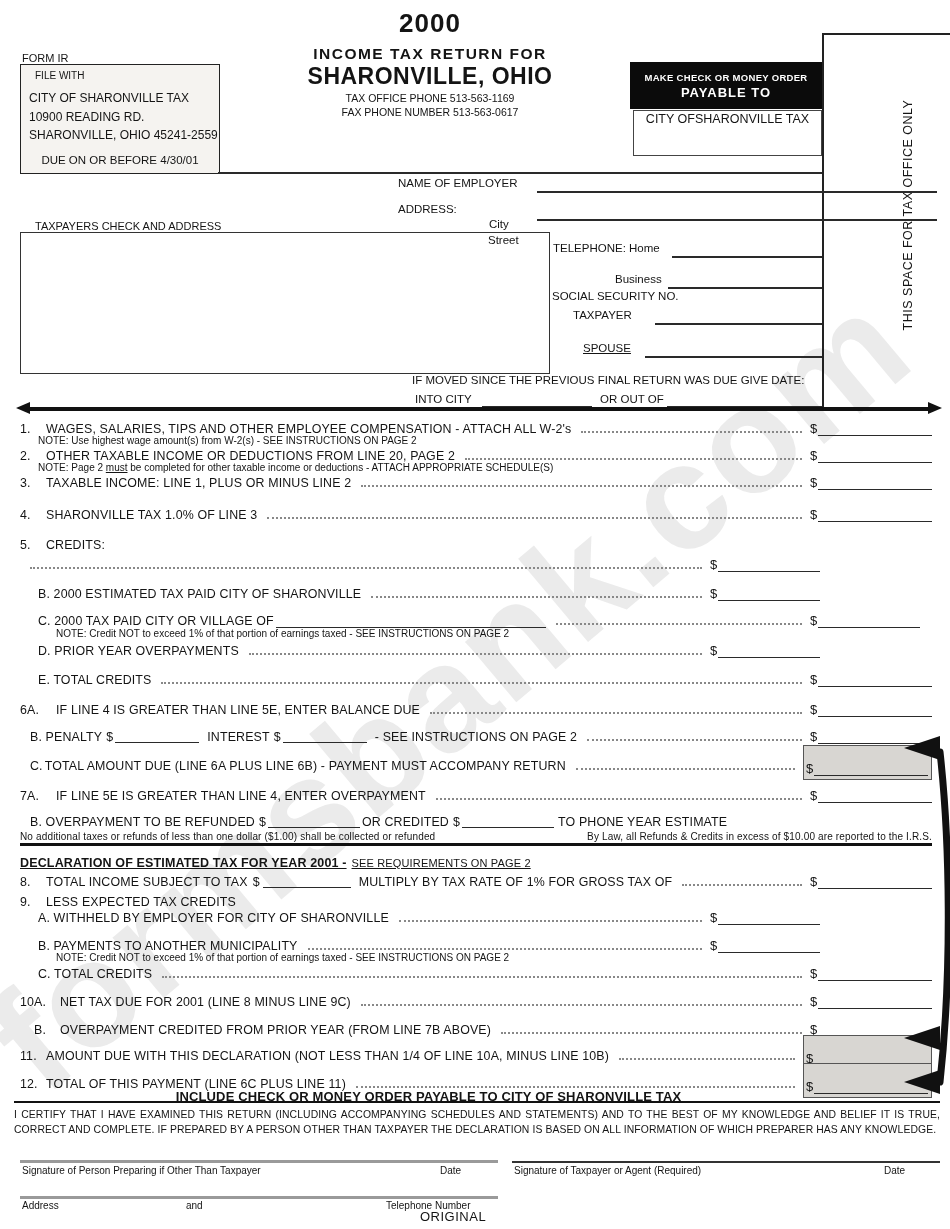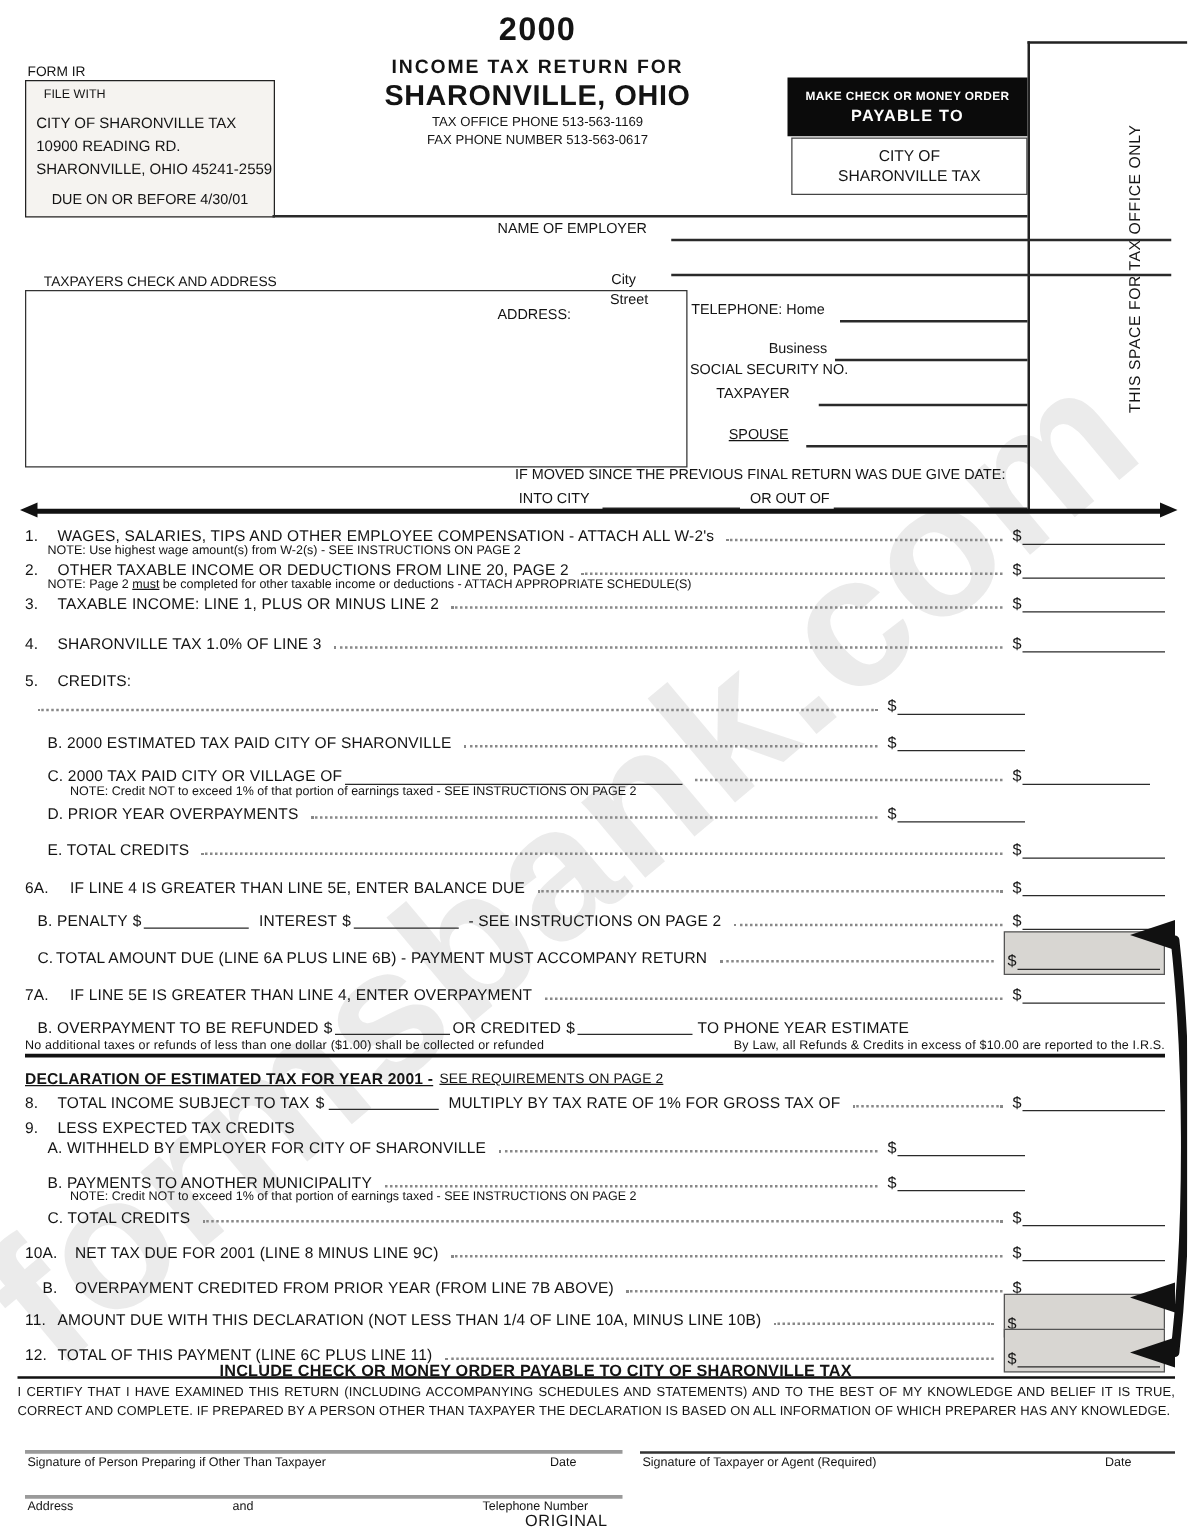--- a/index.html
+++ b/index.html
@@ -21,21 +21,21 @@
   #form-ir{left:22px;top:52px;font-size:11px;}
   #filewith{left:20px;top:64px;width:198px;height:108px;background:#f5f3f0;border:1.6px solid #222;}
   #filewith .fw-label{font-size:10px;padding:5px 0 0 14px;}
   #filewith .fw-addr{font-size:12px;padding-left:8px;line-height:1.55;margin-top:8px;}
   #filewith .fw-due{font-size:11.5px;text-align:center;margin-top:9px;}
   #payable-black{left:630px;top:62px;width:192px;height:47px;background:#0b0b0b;color:#fff;
       text-align:center;display:flex;flex-direction:column;justify-content:center;gap:2px;}
   #payable-black .p1{font-size:9.5px;font-weight:bold;letter-spacing:0.3px;}
   #payable-black .p2{font-size:13px;font-weight:bold;letter-spacing:1px;}
   #payable-white{left:633px;top:110px;width:187px;height:44px;border:1.6px solid #444;
-      text-align:center;display:flex;flex-direction:column;justify-content:center;font-size:12.5px;line-height:1.3;}
+      text-align:center;display:flex;flex-direction:row;justify-content:center;font-size:12.5px;line-height:1.3;}
   #taxoffice-box{left:822px;top:33px;width:126px;height:375px;border-left:2px solid #222;border-top:2px solid #222;}
   #taxoffice-text{left:758px;top:208px;width:300px;text-align:center;transform:rotate(-90deg);
       font-size:12.5px;letter-spacing:0.5px;white-space:nowrap;}
   
   #tp-box{left:20px;top:232px;width:528px;height:140px;border:1.6px solid #333;}
   
   .divider1{position:absolute;left:24px;right:20px;top:407px;height:3.5px;background:#111;}
   .dv-l{position:absolute;left:16px;top:402px;width:0;height:0;
         border-top:6.5px solid transparent;border-bottom:6.5px solid transparent;border-right:14px solid #111;}
   .dv-r{position:absolute;right:8px;top:402px;width:0;height:0;
@@ -113,21 +113,21 @@
     <div>SHARONVILLE TAX</div>
   </div>
 
   <div class="abs" id="taxoffice-box"></div>
   <div class="abs" id="taxoffice-text">THIS SPACE FOR TAX OFFICE ONLY</div>
 
   <div class="hline" style="left:218px;width:604px;top:172px;"></div>
 
   <div class="abs lbl" style="left:398px;top:177px;">NAME OF EMPLOYER</div>
   <div class="hline" style="left:537px;width:400px;top:191px;"></div>
-  <div class="abs lbl" style="left:398px;top:203px;margin-top:43px;">ADDRESS:</div>
+  <div class="abs lbl" style="left:398px;top:203px;">ADDRESS:</div>
   <div class="abs lbl" style="left:488px;top:203px;margin-top:31px;">Street</div>
   <div class="hline" style="left:537px;width:400px;top:219px;"></div>
   <div class="abs lbl" style="left:489px;top:218px;">City</div>
 
   <div class="abs lbl" style="left:35px;top:220px;font-size:11px;">TAXPAYERS CHECK AND ADDRESS</div>
   <div class="abs" id="tp-box"></div>
 
   <div class="abs lbl" style="left:553px;top:242px;">TELEPHONE:  Home</div>
   <div class="hline" style="left:672px;width:150px;top:256px;"></div>
   <div class="abs lbl" style="left:615px;top:273px;">Business</div>

